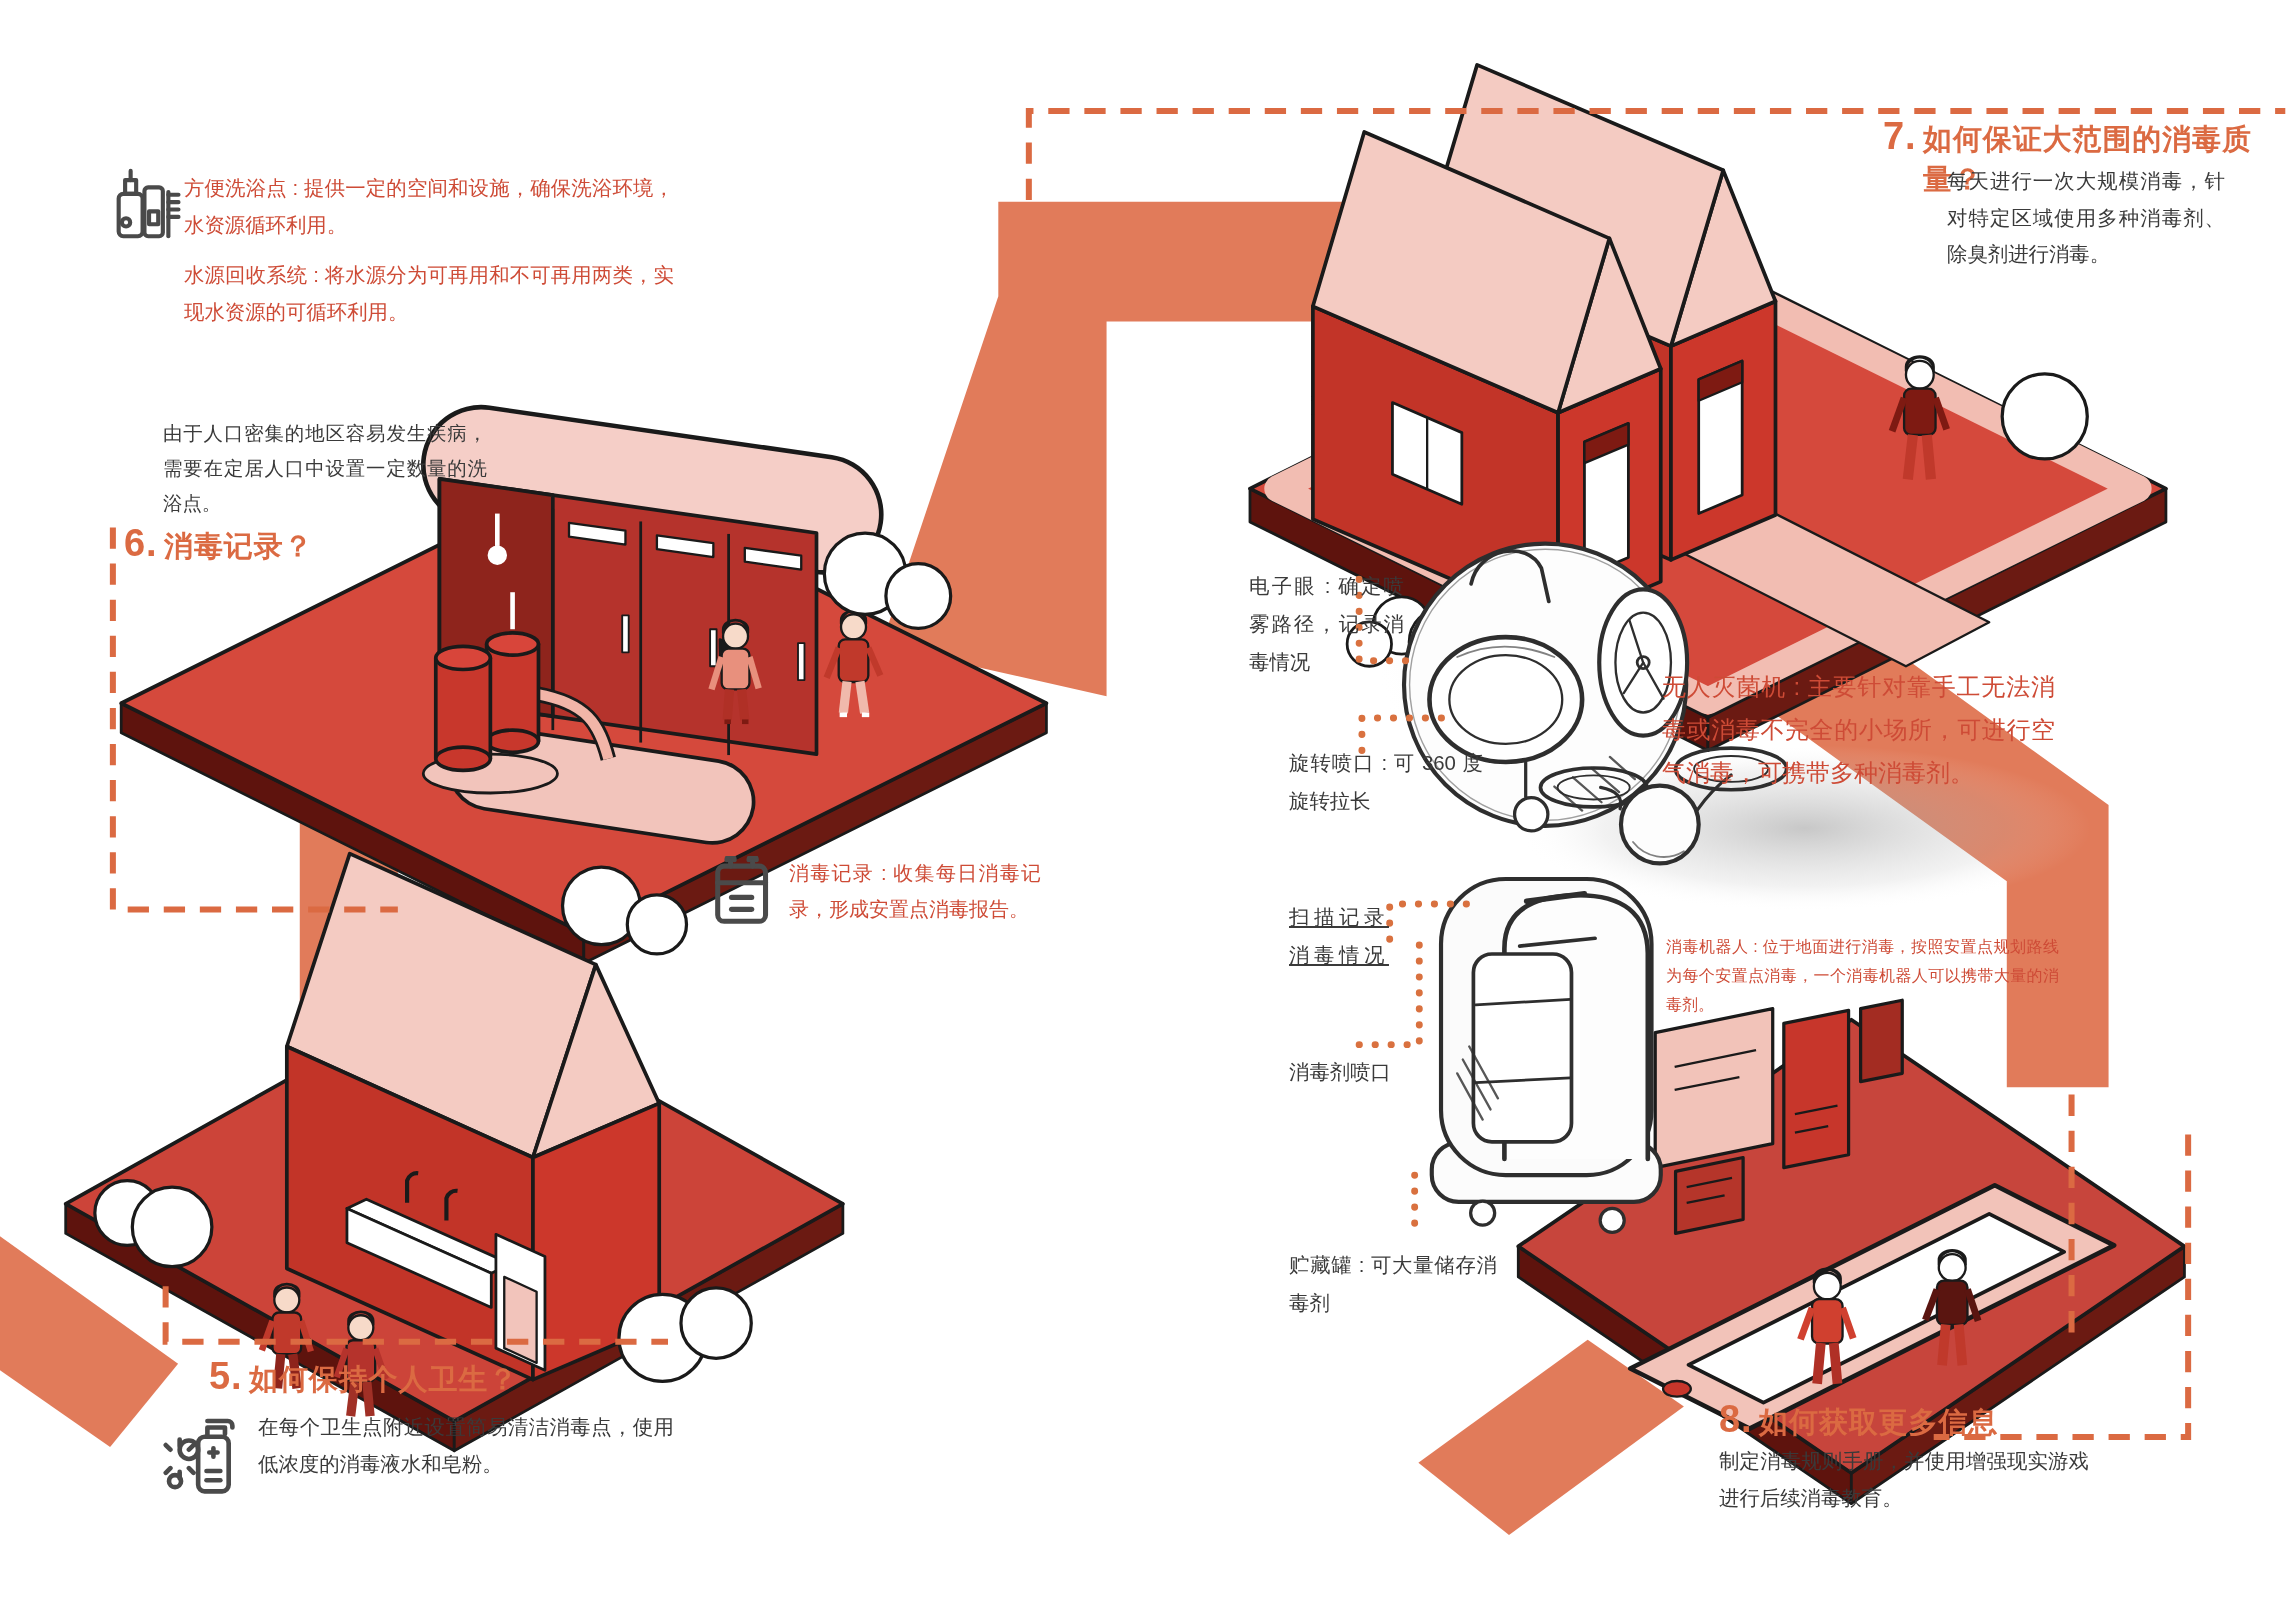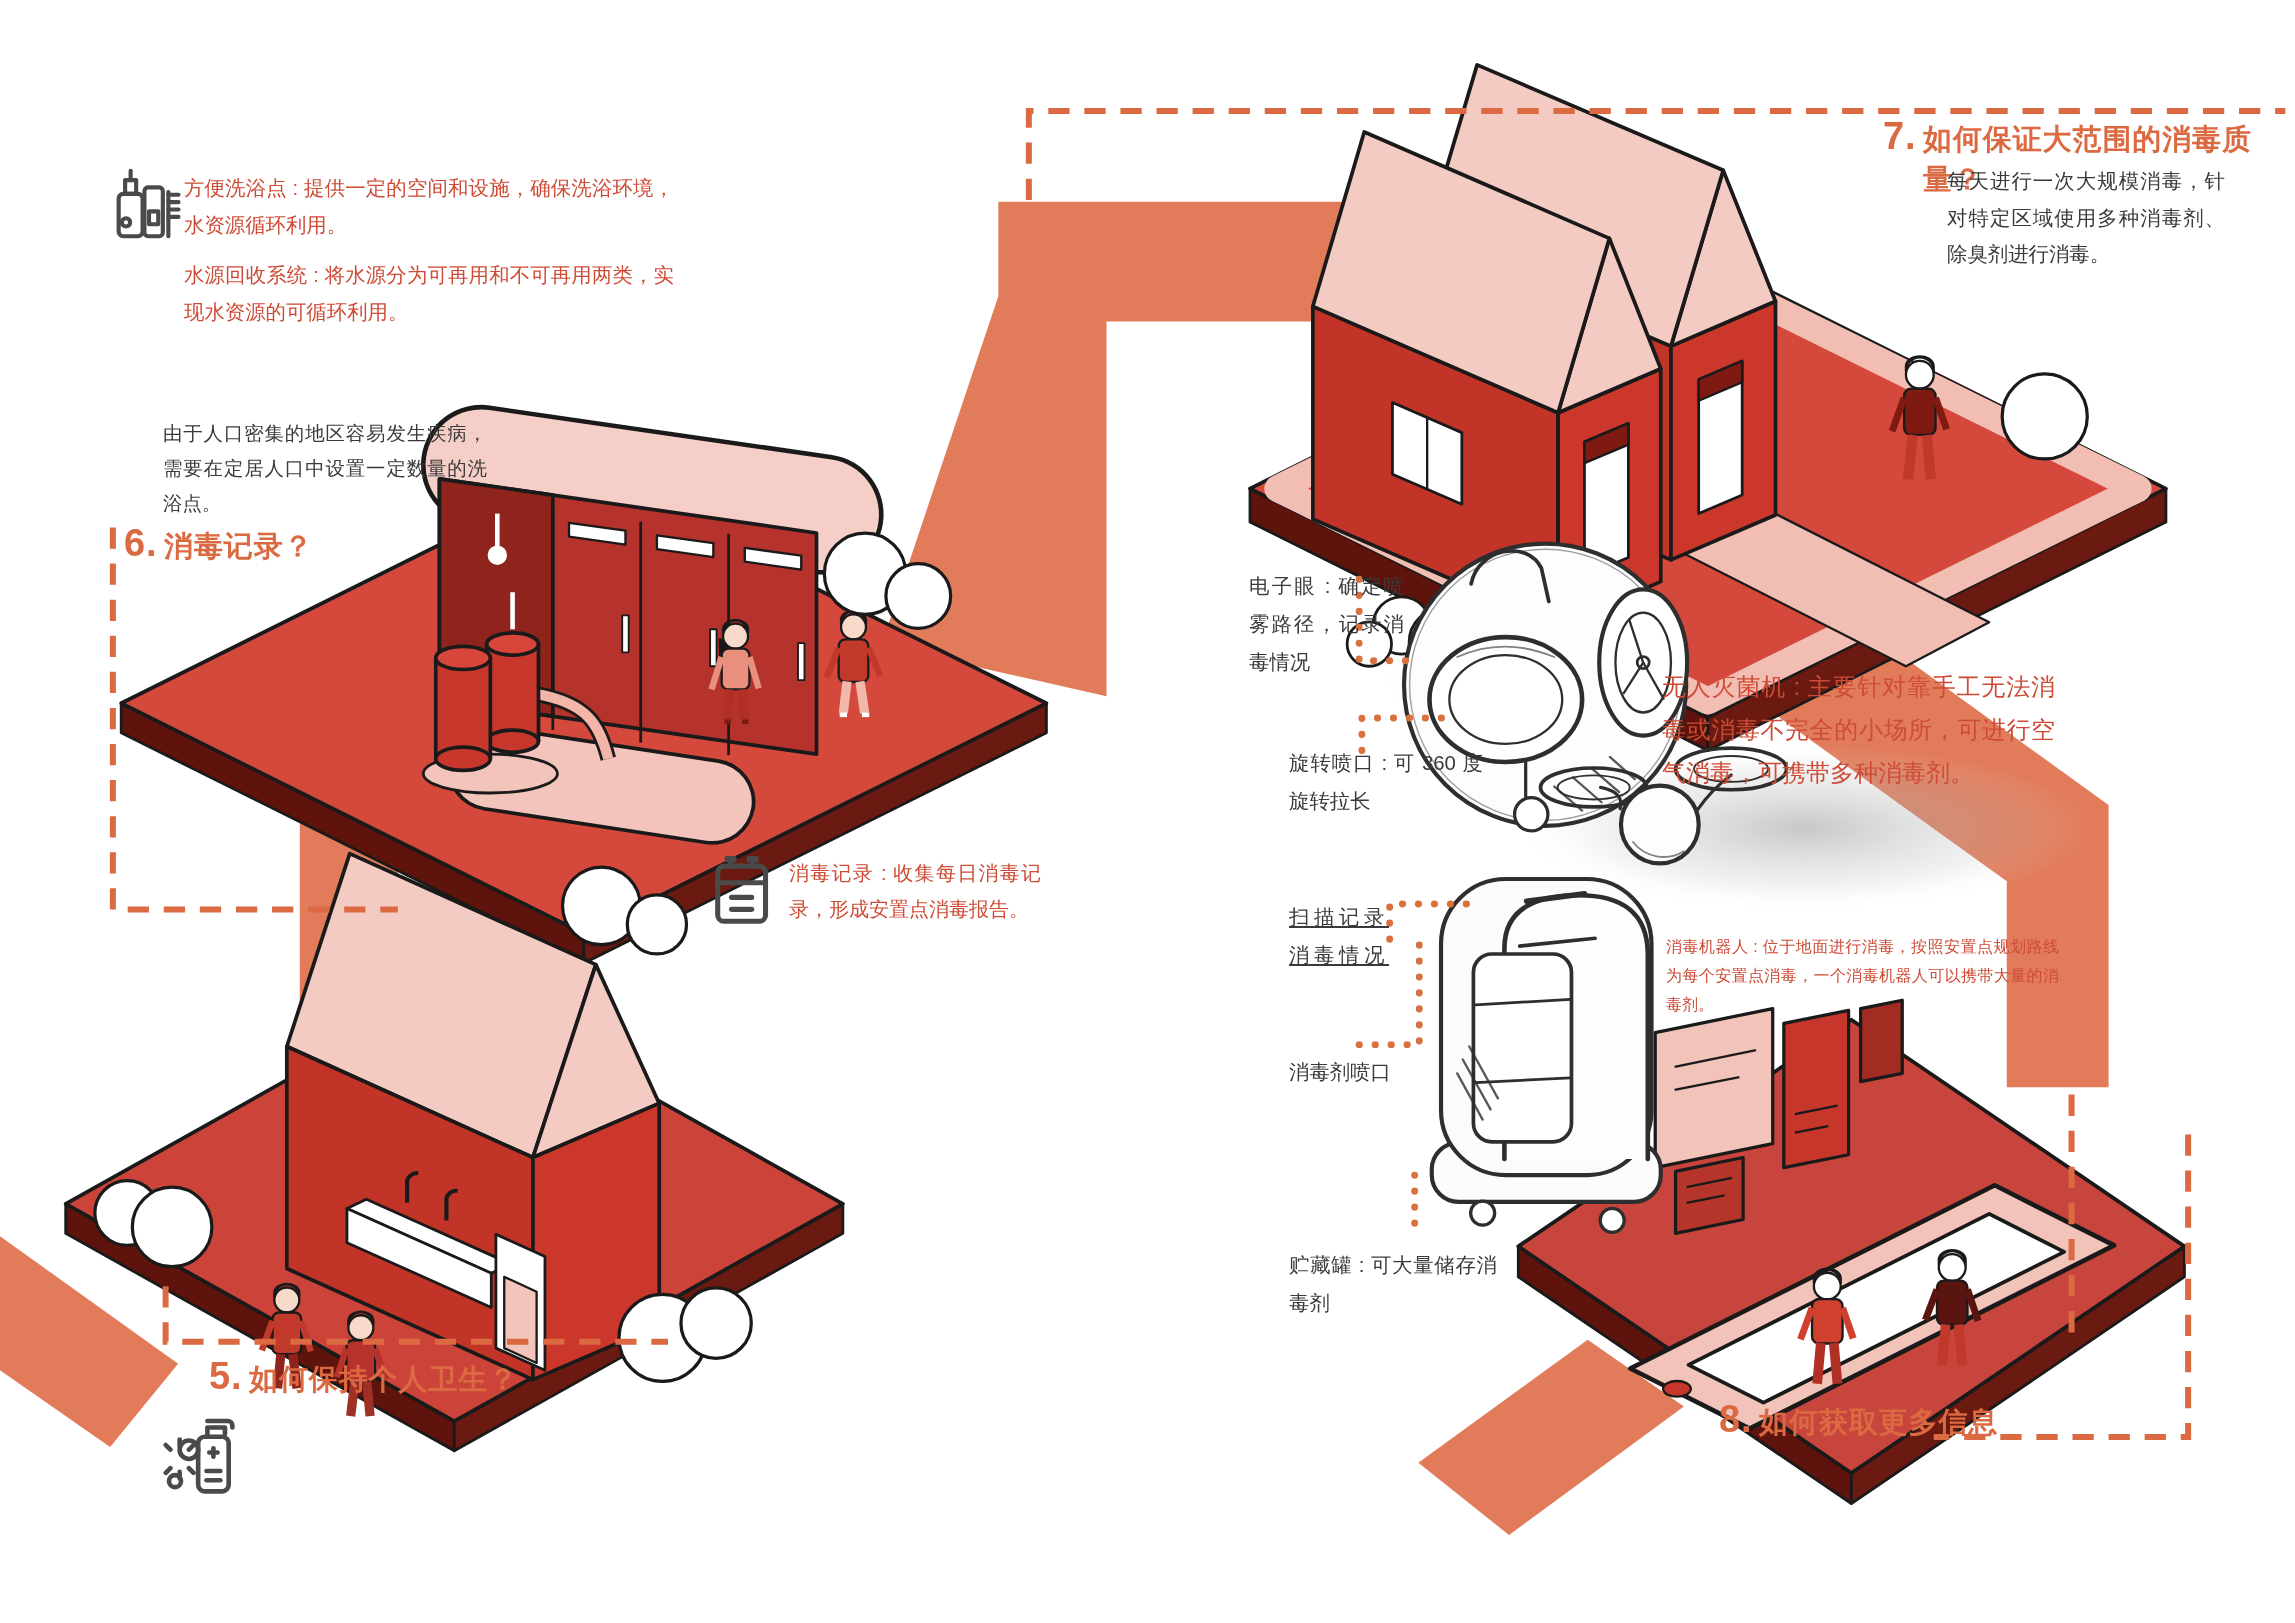--- a/index.html
+++ b/index.html
@@ -370,20 +370,22 @@
       <path d="M56,70 l10,-10 M16,70 l-10,-10 M56,110 l10,10 M16,110 l-10,10 M36,62 v-14 M36,118 v14" transform="translate(0,20)"></path>
       <circle cx="26" cy="158" r="13"></circle>
       <rect x="76" y="62" width="66" height="118" rx="14"></rect>
       <path d="M96,62 v-20 h38 v14"></path>
       <path d="M96,28 h44 a10,10 0 0 1 10,10 v4"></path>
       <path d="M100,96 h18 M109,87 v18"></path>
       <line x1="94" y1="136" x2="124" y2="136"></line>
       <line x1="94" y1="156" x2="124" y2="156"></line>
     </svg>
   </div>
+  <div class="txt para dark" style="left:258px;top:1409px;width:416px;">在每个卫生点附近设置简易清洁消毒点，使用低浓度的消毒液水和皂粉。</div>
 
   <div class="txt heading" style="left:1719px;top:1398px;">
     <span class="num">8.</span>
     <span class="ttl">如何获取更多信息</span>
   </div>
+  <div class="txt para dark" style="left:1719px;top:1443px;width:370px;">制定消毒规则手册，并使用增强现实游戏进行后续消毒教育。</div>
 
 </div>
 
 
 </body></html>

